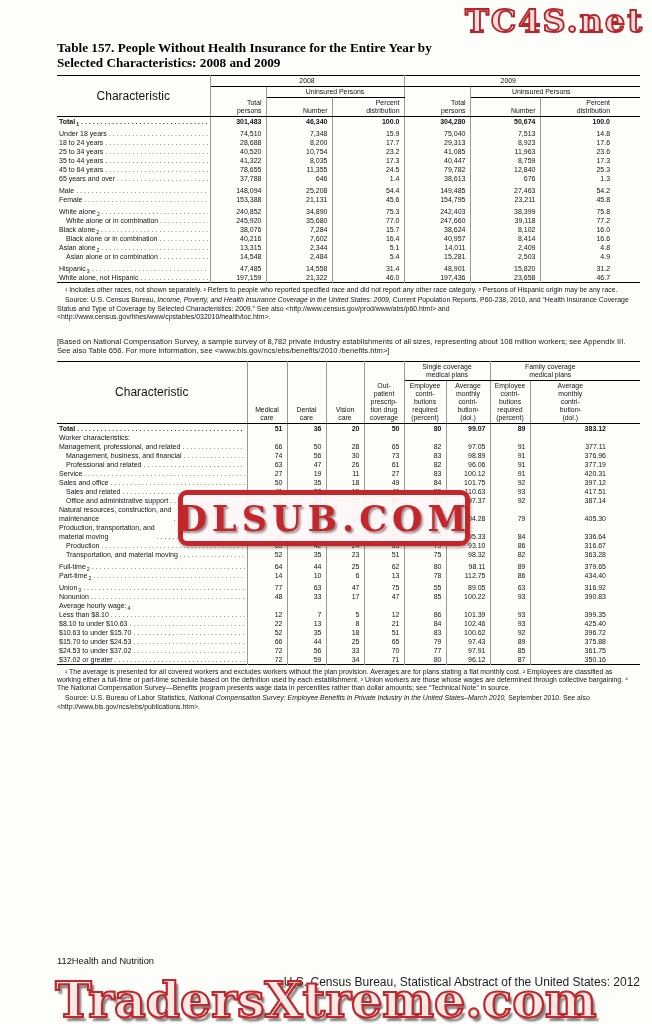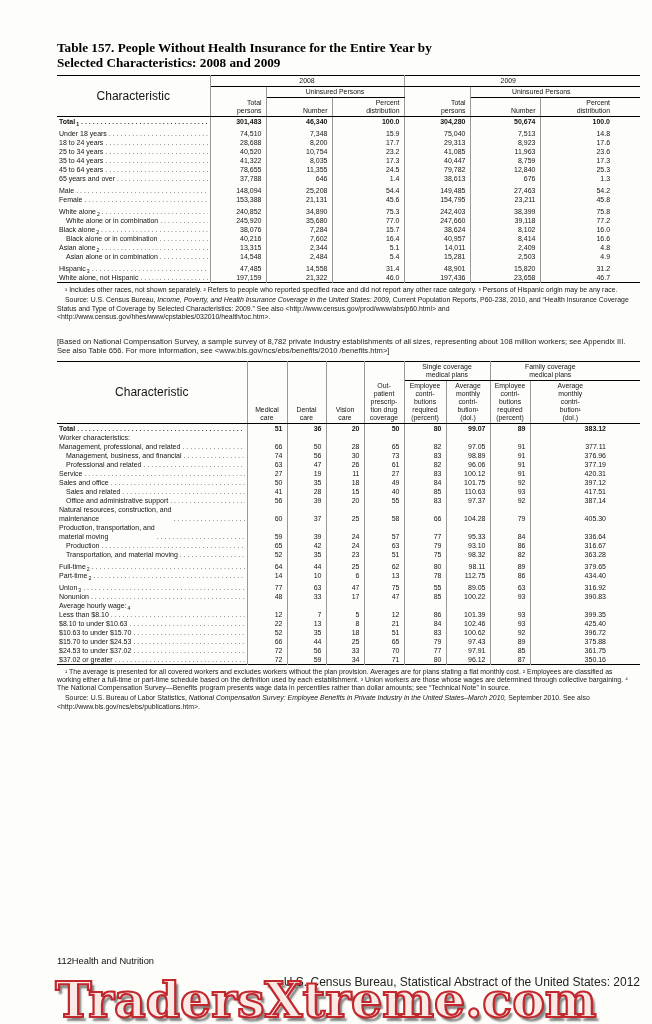--- a/index.html
+++ b/index.html
@@ -804,14 +804,16 @@
       <p class="fnote">¹ The average is presented for all covered workers and excludes workers without the plan provision. Averages are for plans stating a flat monthly cost. ² Employees are classified as working either a full-time or part-time schedule based on the definition used by each establishment. ³ Union workers are those whose wages are determined through collective bargaining. ⁴ The National Compensation Survey—Benefits program presents wage data in percentiles rather than dollar amounts; see “Technical Note” in source.</p>
       <p class="fnote"><span>Source: U.S. Bureau of Labor Statistics, </span><span class="it">National Compensation Survey: Employee Benefits in Private Industry in the United States–March 2010,</span><span> September 2010. See also &lt;http://www.bls.gov/ncs/ebs/publications.htm&gt;.</span></p>
     </section>
   </div>
 
   <div class="footer-left">
     <span class="pg">112</span><span>Health and Nutrition</span>
   </div>
   <div class="census">U.S. Census Bureau, Statistical Abstract of the United States: 2012</div>
 
+  <div class="wm wm-top">TC4S.net</div>
+  <div class="wm wm-stamp">DLSUB.COM</div>
   <div class="wm wm-bottom">TradersXtreme.com</div>
 </div>
 
 </body></html>

